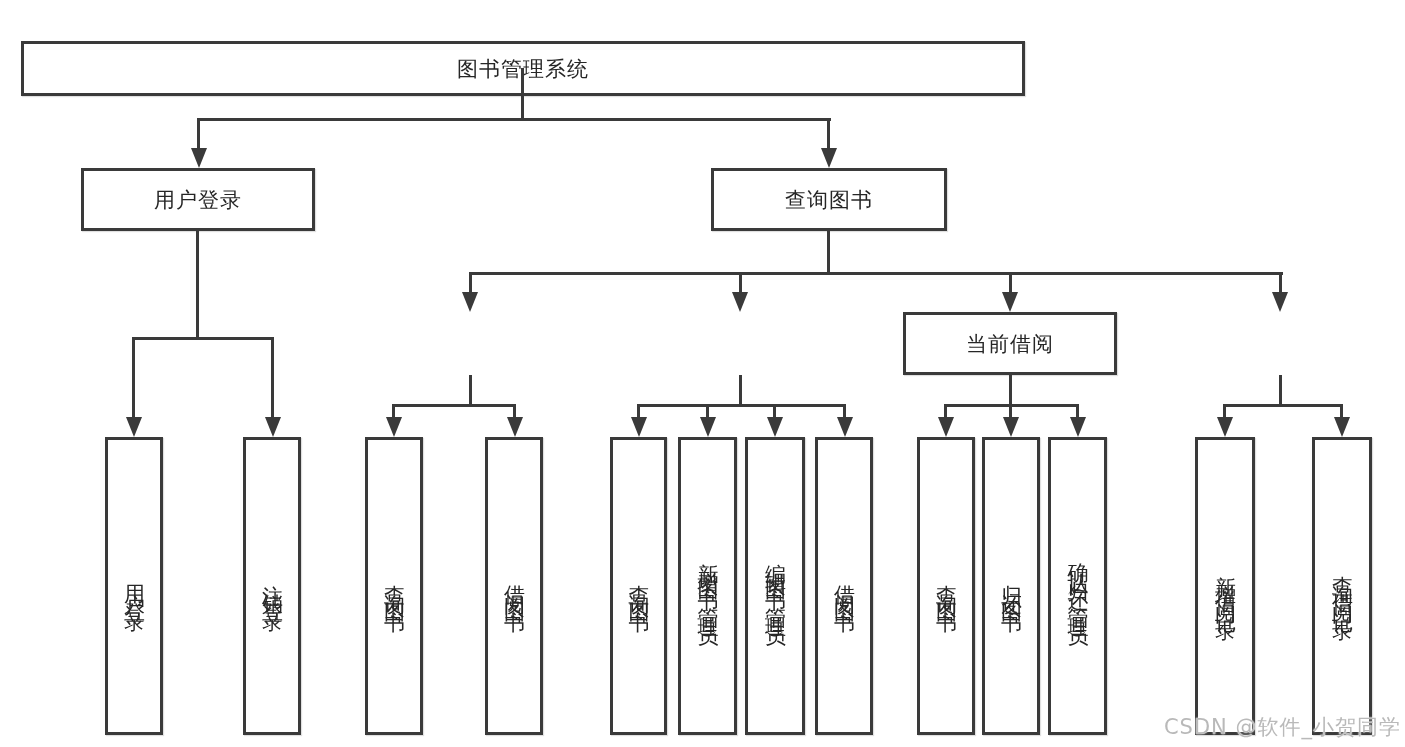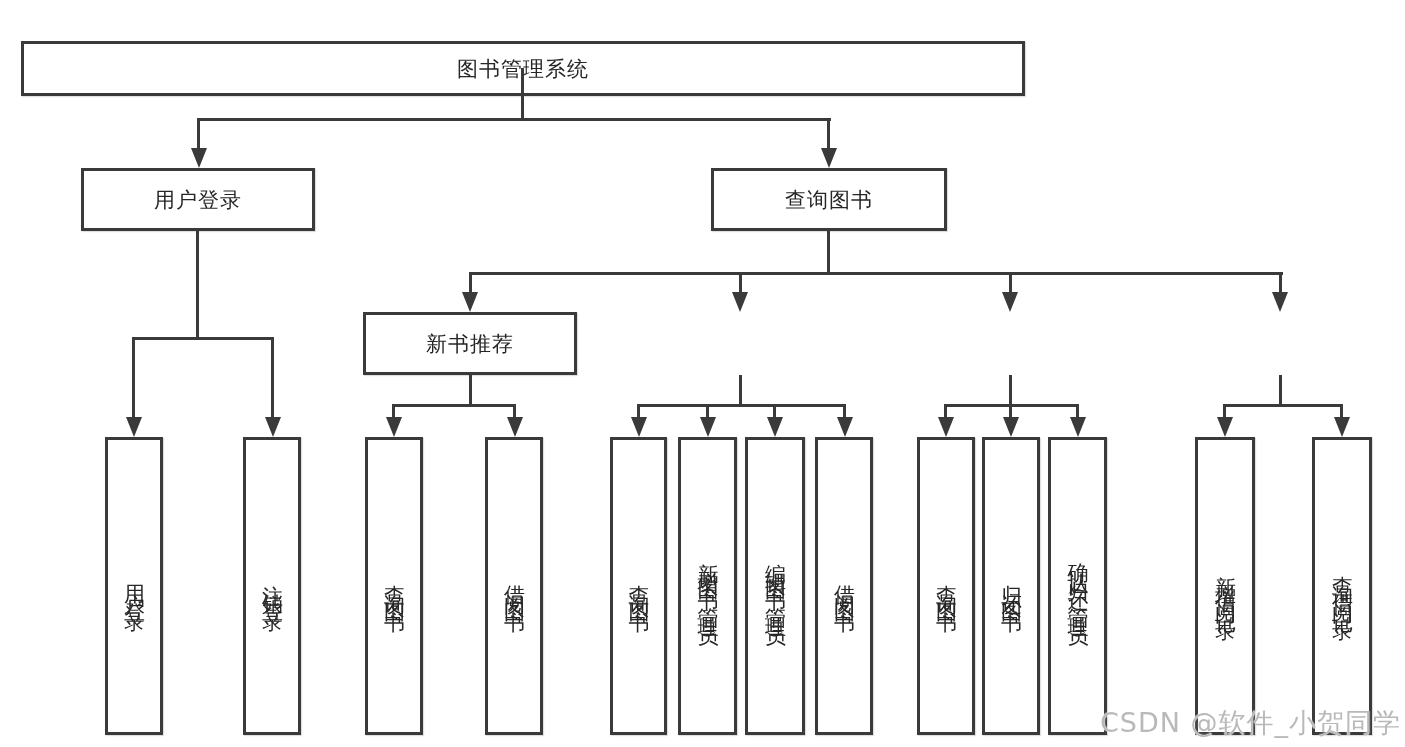--- a/index.html
+++ b/index.html
@@ -31,21 +31,21 @@
   .hline{position:absolute;height:3px;background:#3a3a3a;}
   .arrow{
     position:absolute;width:0;height:0;
     border-left:8px solid transparent;
     border-right:8px solid transparent;
     border-top:20px solid #3a3a3a;
   }
   .watermark{
     position:absolute;
     right:4px;bottom:6px;
-    font-size:27px;
+    font-size:21px;
     color:#b9b9b9;
     text-shadow:0 0 2px #ffffff,0 0 1px #ffffff;
     z-index:5;
     letter-spacing:1px;
   }
 </style>
 </head>
 <body>
 
 <div id="diagram">
@@ -79,22 +79,22 @@
   <div class="hline" style="left:469px;top:272px;width:814px;"></div>
   <div class="vline" style="left:469px;top:272px;height:34px;"></div>
   <div class="arrow" style="left:462px;top:292px;"></div>
   <div class="vline" style="left:739px;top:272px;height:34px;"></div>
   <div class="arrow" style="left:732px;top:292px;"></div>
   <div class="vline" style="left:1009px;top:272px;height:34px;"></div>
   <div class="arrow" style="left:1002px;top:292px;"></div>
   <div class="vline" style="left:1279px;top:272px;height:34px;"></div>
   <div class="arrow" style="left:1272px;top:292px;"></div>
 
-  <div class="box" style="left:363px;top:312px;width:214px;height:63px;">
-    <span>新书推荐</span>
+  <div class="box" style="left:903px;top:312px;width:214px;height:63px;">
+    <span>当前借阅</span>
   </div>
 
   <div class="vline" style="left:469px;top:375px;height:29px;"></div>
   <div class="hline" style="left:392px;top:404px;width:124px;"></div>
   <div class="vline" style="left:392px;top:404px;height:27px;"></div>
   <div class="arrow" style="left:386px;top:417px;"></div>
   <div class="vline" style="left:513px;top:404px;height:27px;"></div>
   <div class="arrow" style="left:507px;top:417px;"></div>
 
   <div class="vline" style="left:739px;top:375px;height:29px;"></div>

